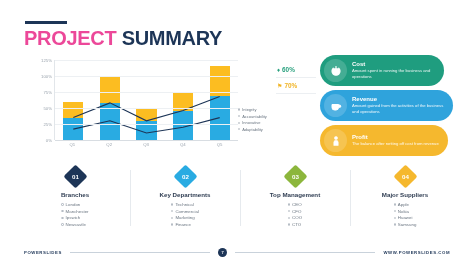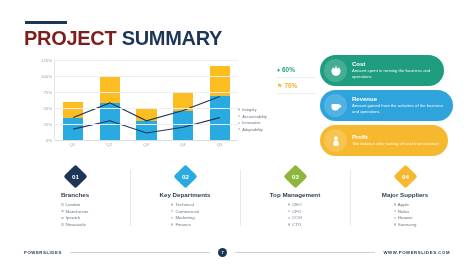--- a/index.html
+++ b/index.html
@@ -8,21 +8,21 @@
     font-family:"Liberation Sans", sans-serif;
     background:#ffffff;
     color:#2f3d52;
     position:relative;
   }
   #slide { position:absolute; inset:0; background:#fff; }
 
   
   .title-rule { position:absolute; left:25px; top:21px; width:42px; height:2.5px; background:#1d3557; }
   .title { position:absolute; left:24px; top:27px; font-size:20px; font-weight:bold; letter-spacing:-0.3px; white-space:nowrap; }
-  .title .t1 { color:#7f1d1d;text-align:center; }
+  .title .t1 { color:#ec4899;text-align:center; }
   .title .t2 { color:#1d3557; }
 
   
   #chart { position:absolute; left:26px; top:60px; width:212px; height:98px; }
   .yaxis { position:absolute; left:0; top:0; width:26px; height:80px; }
   .ytick { position:absolute; right:0; font-size:4.3px; color:#9aa3ad; transform:translateY(-50%); white-space:nowrap; }
   .plot { position:absolute; left:28px; top:0; right:0; height:80px; border-left:0.6px solid #e2e6ea; }
   .grid { position:absolute; left:0; right:0; height:0; border-top:0.6px solid #edf0f3; }
   .grid.base { border-top:0.8px solid #d8dde2; }
   .bars { position:absolute; inset:0; display:flex; justify-content:space-around; align-items:flex-end; }

